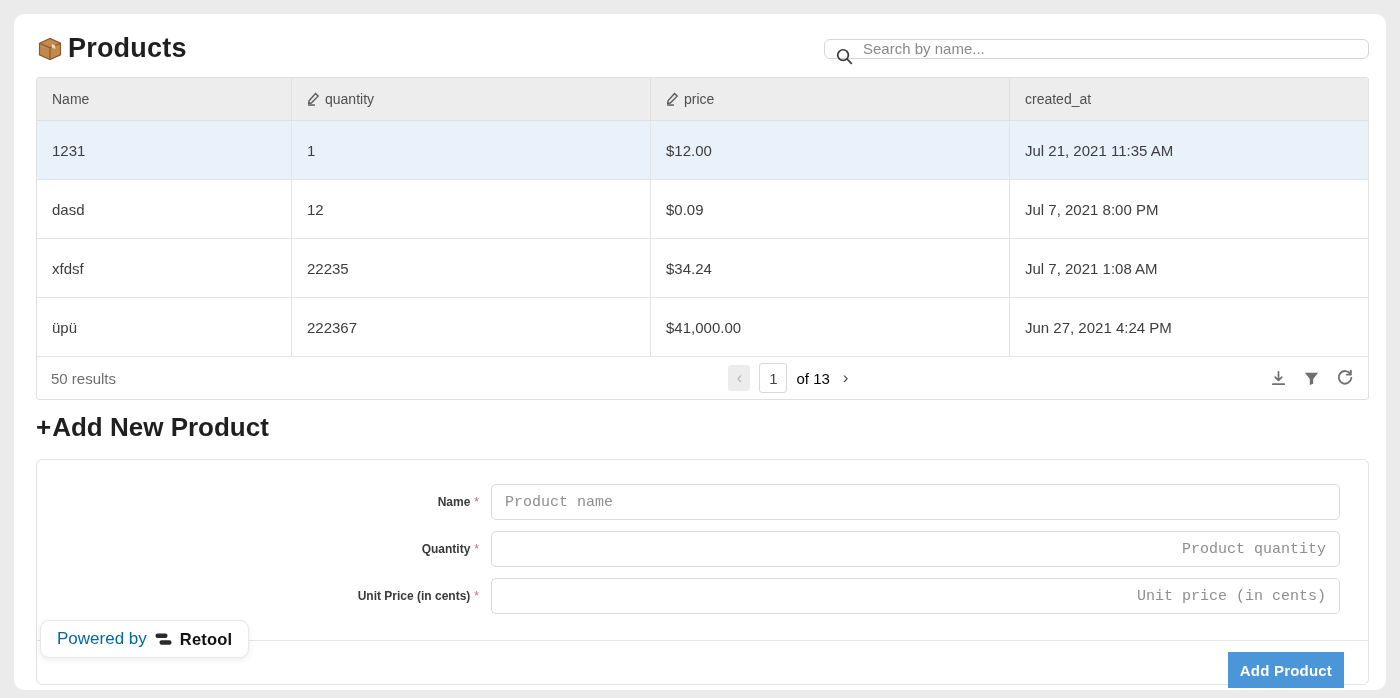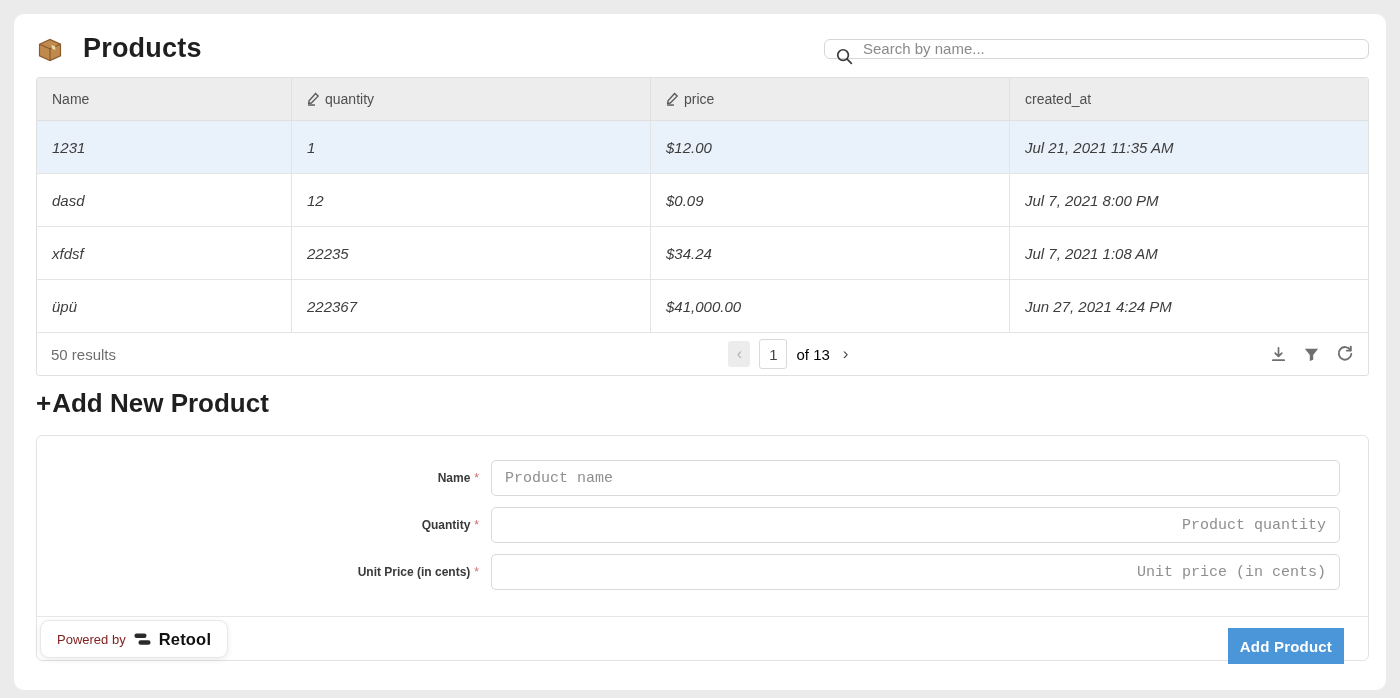--- a/index.html
+++ b/index.html
@@ -1,33 +1,33 @@
 <!DOCTYPE html>
 <html><head>
 <meta charset="utf-8">
 <style>
   * { margin:0; padding:0; box-sizing:border-box; }
   html,body { width:1400px; height:698px; font-family:"Liberation Sans","DejaVu Sans",sans-serif; background:#ebebeb; }
   .app-card { position:absolute; left:14px; top:14px; width:1372px; height:676px; background:#ffffff; border-radius:10px; padding:12px 17px 0 22px; overflow:visible; }
 
   
   .top-row { display:flex; justify-content:space-between; align-items:center; margin-top:7px; }
-  .page-title { font-size:27px; font-weight:bold; color:#1f1f1f; display:flex; align-items:flex-end; gap:19px; letter-spacing:.2px; }
+  .page-title { font-size:27px; font-weight:bold; color:#1f1f1f; display:flex; align-items:center; gap:4px; letter-spacing:.2px; }
   .search-box { position:relative; width:545px; height:20px; }
   .search-box input { width:100%; height:100%; border:1px solid #d6d6d6; border-radius:6px; padding:0 12px 0 38px; font-size:15px; color:#333; outline:none; font-family:inherit; background:#fff; }
   .search-box input::placeholder { color:#8a8a8a; }
   .search-icon-wrap { position:absolute; left:11px; top:8px; }
 
   
   .table-wrap { margin-top:13px; border:1px solid #dfdfdf; border-radius:3px; background:#fff; }
   .thead { display:flex; background:#ededed; height:43px; align-items:stretch; border-bottom:1px solid #dfdfdf; }
   .th { display:flex; align-items:center; gap:3px; padding-left:15px; font-size:14px; color:#4f4f4f; border-right:1px solid #e0e0e0; cursor:pointer; }
   .th:last-child { border-right:none; }
   .c-name { width:255px; } .c-qty { width:359px; } .c-price { width:359px; } .c-created { flex:1; }
-  .tr { display:flex; height:53px; border-bottom:1px solid #e4e4e4; background:#fff;font-style:italic; }
+  .tr { display:flex; height:59px; border-bottom:1px solid #e4e4e4; background:#fff; }
   .tr.selected { background:#e9f1fb; }
   .td { display:flex; align-items:center; padding-left:15px; font-size:15px; color:#3d3d3d; border-right:1px solid #e4e4e4; overflow:hidden; }
   .td:last-child { border-right:none; }
   .pencil { display:inline-flex; flex-direction:column; align-items:center; margin-right:2px; }
 
   
   .tfoot { display:flex; align-items:center; height:42px; padding:0 14px; color:#6e6e6e; font-size:15px; }
   .tfoot-left { width:260px; }
   .pager { flex:1; display:flex; align-items:center; justify-content:center; gap:9px; }
   .pg-prev { width:22px; height:26px; background:#ececec; border-radius:3px; color:#b3b3b3; font-size:16px; display:flex; align-items:center; justify-content:center; cursor:default; }
@@ -48,21 +48,21 @@
   .req { color:#d46a6a; margin-left:4px; font-weight:normal; }
   .f-input { margin-left:6px; width:849px; height:36px; border:1px solid #d9d9d9; border-radius:5px; font-size:15px; color:#333; padding:0 13px; outline:none; font-family:Liberation Mono, monospace; }
   .f-input::placeholder { color:#8f8f8f; }
   .f-input.right { text-align:right; }
   .form-divider { position:absolute; left:0; right:0; top:180px; border-top:1px solid #e6e6e6; }
   .form-foot { position:absolute; right:24px; top:192px; }
   .btn-primary { background:#4a96d9; color:#fff; border:none; border-radius:0; height:36px; padding:0 12px; font-size:15px; font-weight:bold; font-family:inherit; cursor:pointer; letter-spacing:.2px; }
 
   
   .powered { position:absolute; left:26px; top:606px; background:#fff; border:1px solid #e8e8e8; border-radius:9px; box-shadow:0 2px 6px rgba(0,0,0,.08); height:38px; display:flex; align-items:center; padding:0 16px; gap:8px; cursor:pointer; }
-  .powered-label { color:#7f1d1d; font-size:13px; }
+  .powered-label { color:#0369a1; font-size:17px; }
   .retool-word { color:#111; font-size:16.5px; font-weight:bold; letter-spacing:.2px; }
 </style>
 </head>
 <body>
 
 <div class="app-card">
 
   <div class="top-row">
     <div class="page-title">
       <svg width="28" height="28" viewBox="0 0 24 24">

